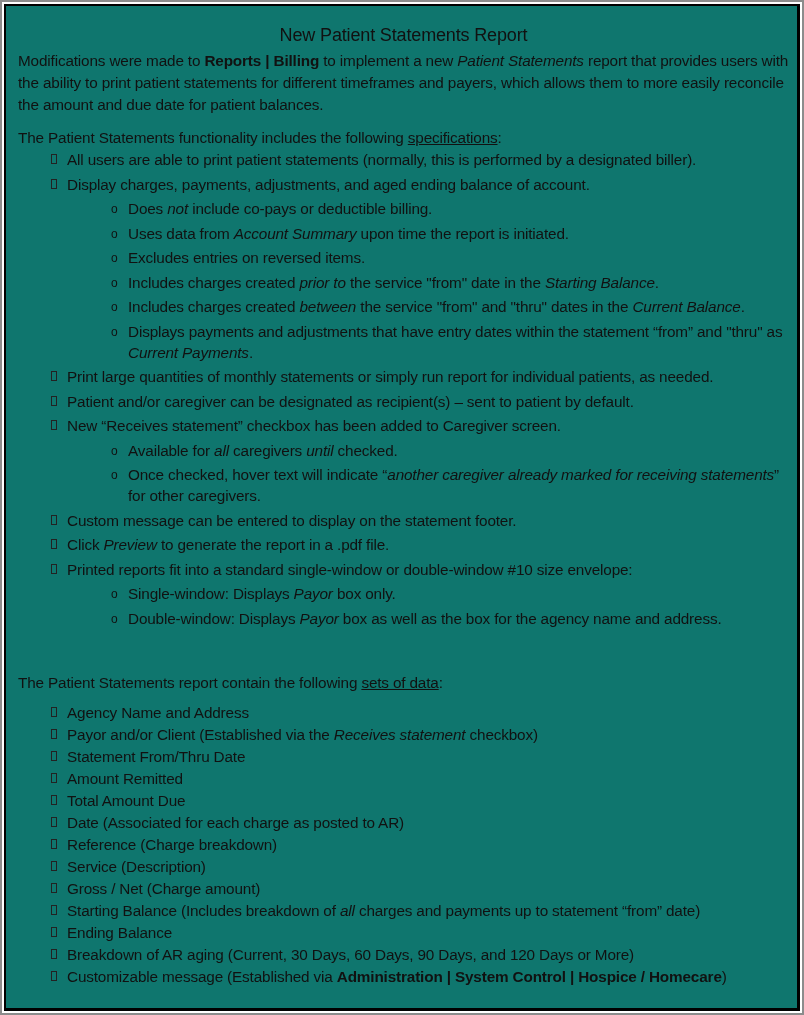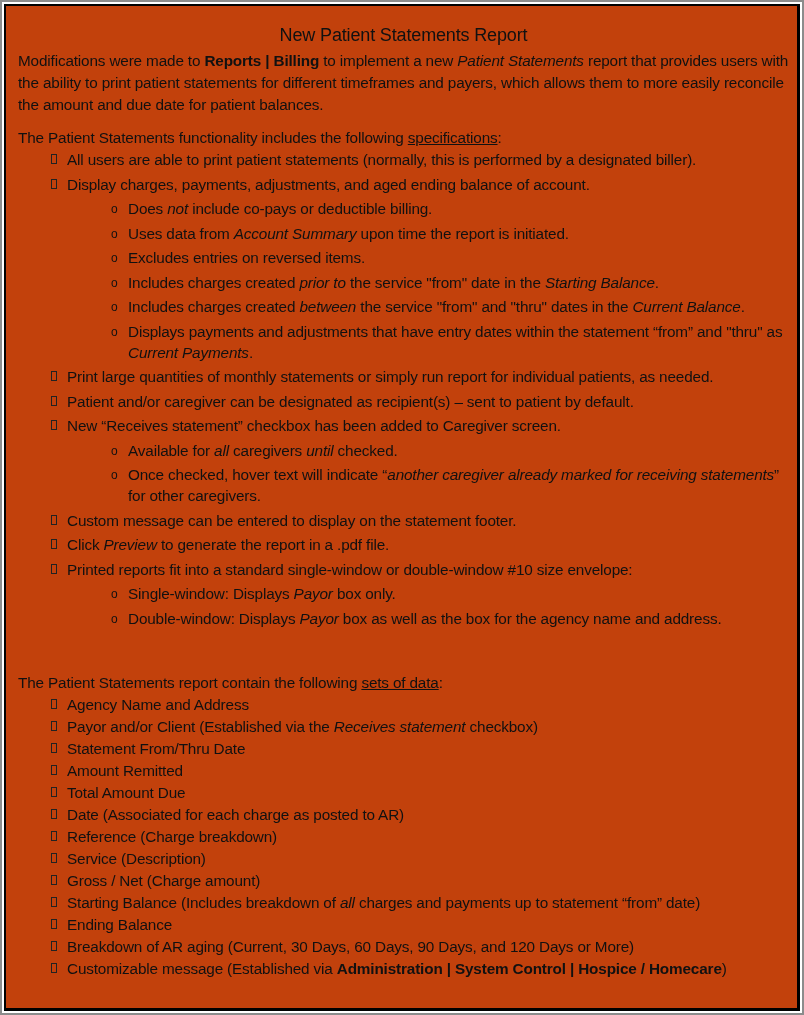--- a/index.html
+++ b/index.html
@@ -6,21 +6,21 @@
     body { width: 804px; height: 1015px; overflow: hidden; }
     .frame {
       position: absolute; left: 0; top: 0;
       width: 804px; height: 1015px; box-sizing: border-box;
       border: 2px solid #8c8c8c;
     }
     .inner {
       position: absolute; left: 2px; top: 2px; right: 2px; bottom: 2px;
       border-top: 2px solid #000; border-left: 2px solid #000;
       border-right: 3px solid #000; border-bottom: 3px solid #000;
-      background: #c2410c;
+      background: #0f766e;
     }
     .content {
       position: absolute; left: 12px; top: 16px; right: 8px;
       font-family: "Liberation Sans", sans-serif;
       font-size: 15.3px; color: #111; letter-spacing: -0.15px;
     }
     .title { text-align: center; font-size: 18px; line-height: 26px; margin: 0 0 2px 0; }
     .para { line-height: 22px; margin: 0; }
     .para + .gap { height: 11px; }
     .gap { height: 11px; }
@@ -80,21 +80,21 @@
         <li class="l1"><span class="bul"></span><span>Printed reports fit into a standard single-window or double-window #10 size envelope:</span></li>
 
         <li class="l2"><span class="bul">o</span><span>Single-window: Displays </span><i>Payor</i><span> box only.</span></li>
         <li class="l2"><span class="bul">o</span><span>Double-window: Displays </span><i>Payor</i><span> box as well as the box for the agency name and address.</span></li>
       </ul>
 
       <div class="gap-lg"></div>
 
       <p class="para"><span>The Patient Statements report contain the following </span><u>sets of data</u><span>:</span></p>
 
-      <ul class="sets" style="margin-top:0;">
+      <ul class="sets" style="margin-top:8px;">
         <li class="l1"><span class="bul"></span><span>Agency Name and Address</span></li>
         <li class="l1"><span class="bul"></span><span>Payor and/or Client (Established via the </span><i>Receives statement</i><span> checkbox)</span></li>
         <li class="l1"><span class="bul"></span><span>Statement From/Thru Date</span></li>
         <li class="l1"><span class="bul"></span><span>Amount Remitted</span></li>
         <li class="l1"><span class="bul"></span><span>Total Amount Due</span></li>
         <li class="l1"><span class="bul"></span><span>Date (Associated for each charge as posted to AR)</span></li>
         <li class="l1"><span class="bul"></span><span>Reference (Charge breakdown)</span></li>
         <li class="l1"><span class="bul"></span><span>Service (Description)</span></li>
         <li class="l1"><span class="bul"></span><span>Gross / Net (Charge amount)</span></li>
         <li class="l1"><span class="bul"></span><span>Starting Balance (Includes breakdown of </span><i>all</i><span> charges and payments up to statement “from” date)</span></li>

